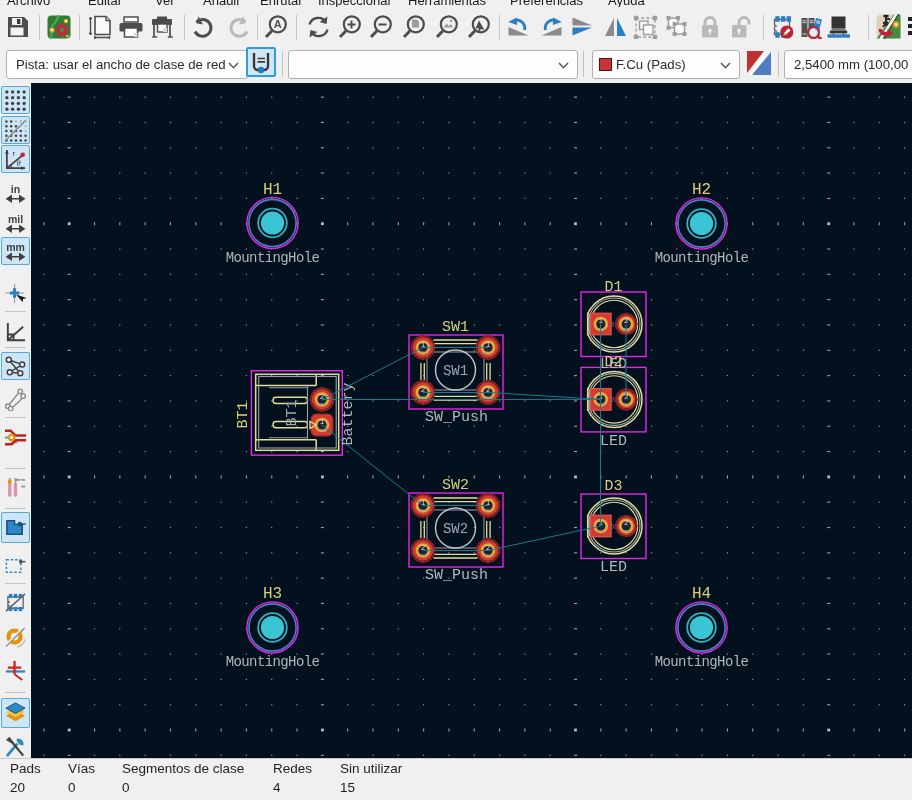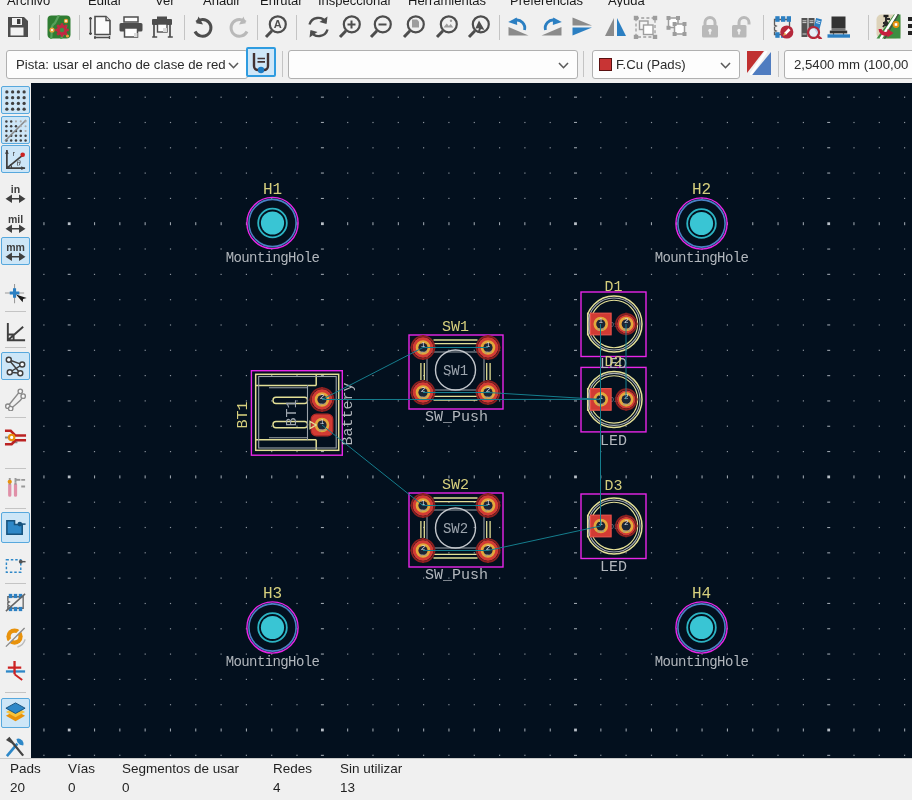--- a/index.html
+++ b/index.html
@@ -1620,17 +1620,17 @@
       <line x1="423" y1="505.5" x2="488" y2="505.5"></line>
       <line x1="423" y1="550.5" x2="488" y2="550.5"></line>
       <line x1="488" y1="550.5" x2="600.5" y2="526"></line>
     </g>
   </svg>
 <div class="abs" style="left:0;top:758px;width:912px;height:42px;background:#f0f0f0;border-top:1px solid #cacaca"></div>
 <div class="stat" style="left:10px;top:761px">Pads</div>
 <div class="stat" style="left:10px;top:780px">20</div>
 <div class="stat" style="left:68px;top:761px">Vías</div>
 <div class="stat" style="left:68px;top:780px">0</div>
-<div class="stat" style="left:122px;top:761px">Segmentos de usar</div>
+<div class="stat" style="left:122px;top:761px">Segmentos de clase</div>
 <div class="stat" style="left:122px;top:780px">0</div>
 <div class="stat" style="left:273px;top:761px">Redes</div>
 <div class="stat" style="left:273px;top:780px">4</div>
 <div class="stat" style="left:340px;top:761px">Sin utilizar</div>
-<div class="stat" style="left:340px;top:780px">13</div>
+<div class="stat" style="left:340px;top:780px">15</div>
 </body></html>

